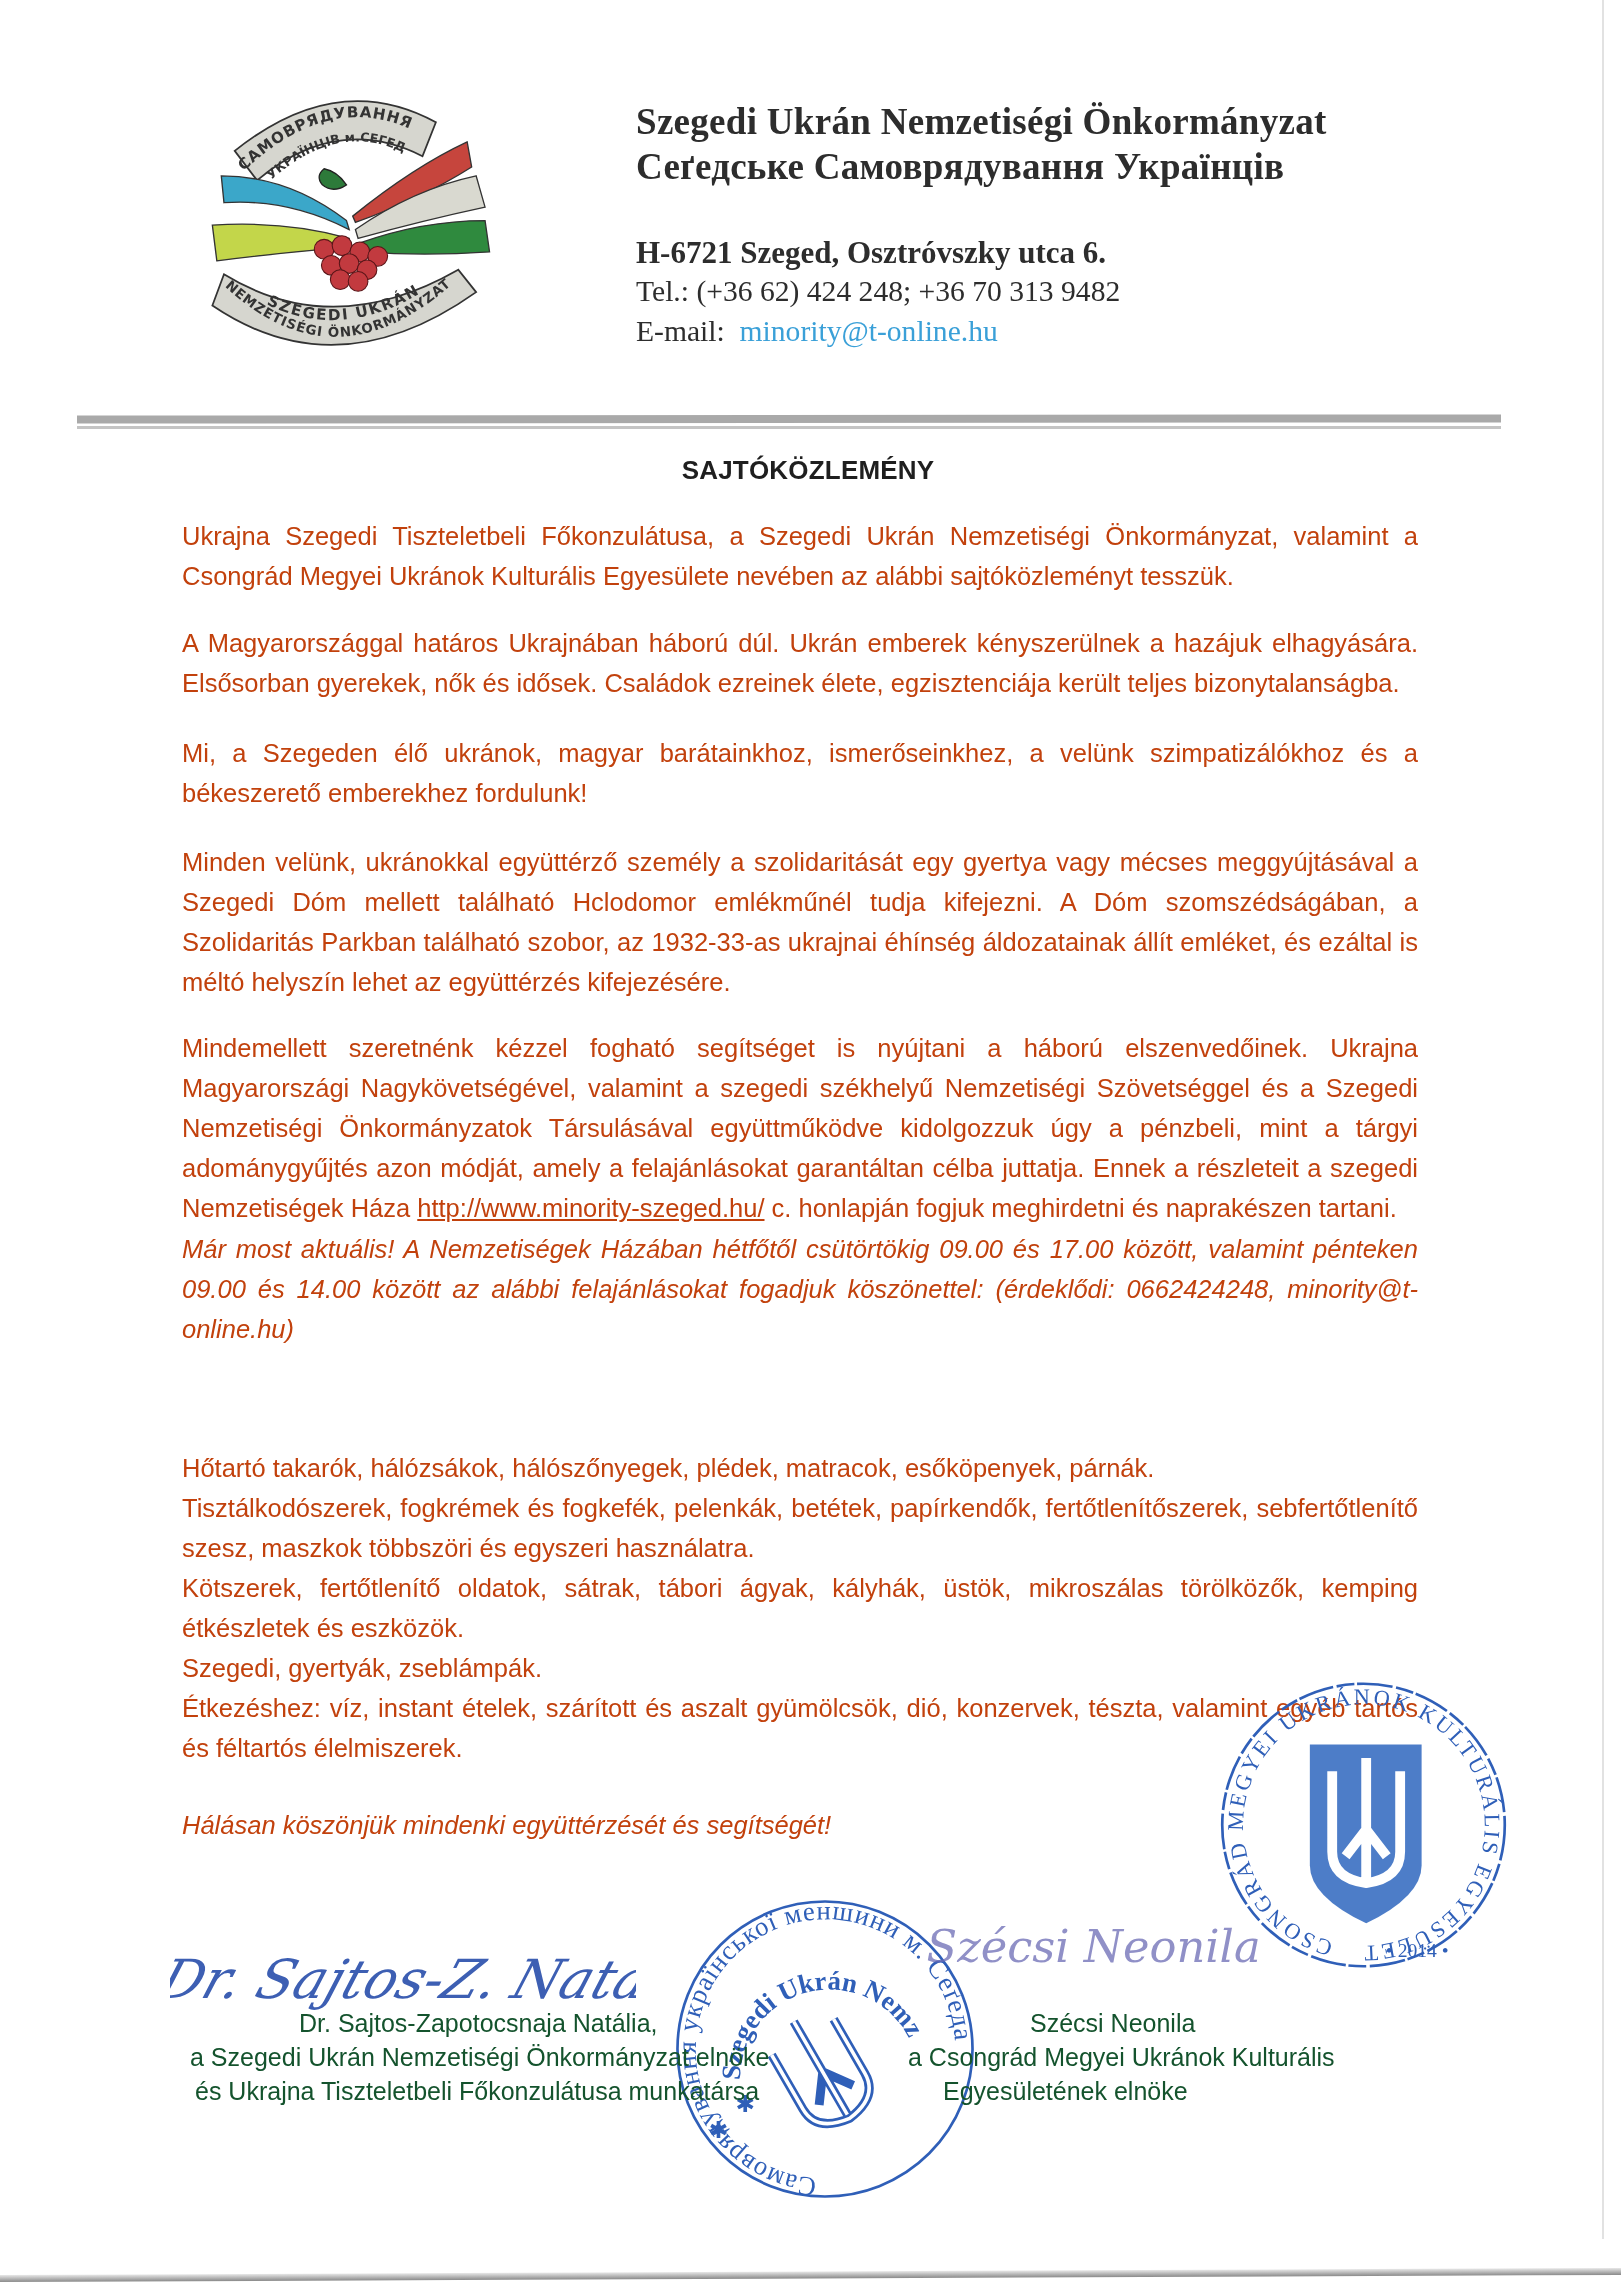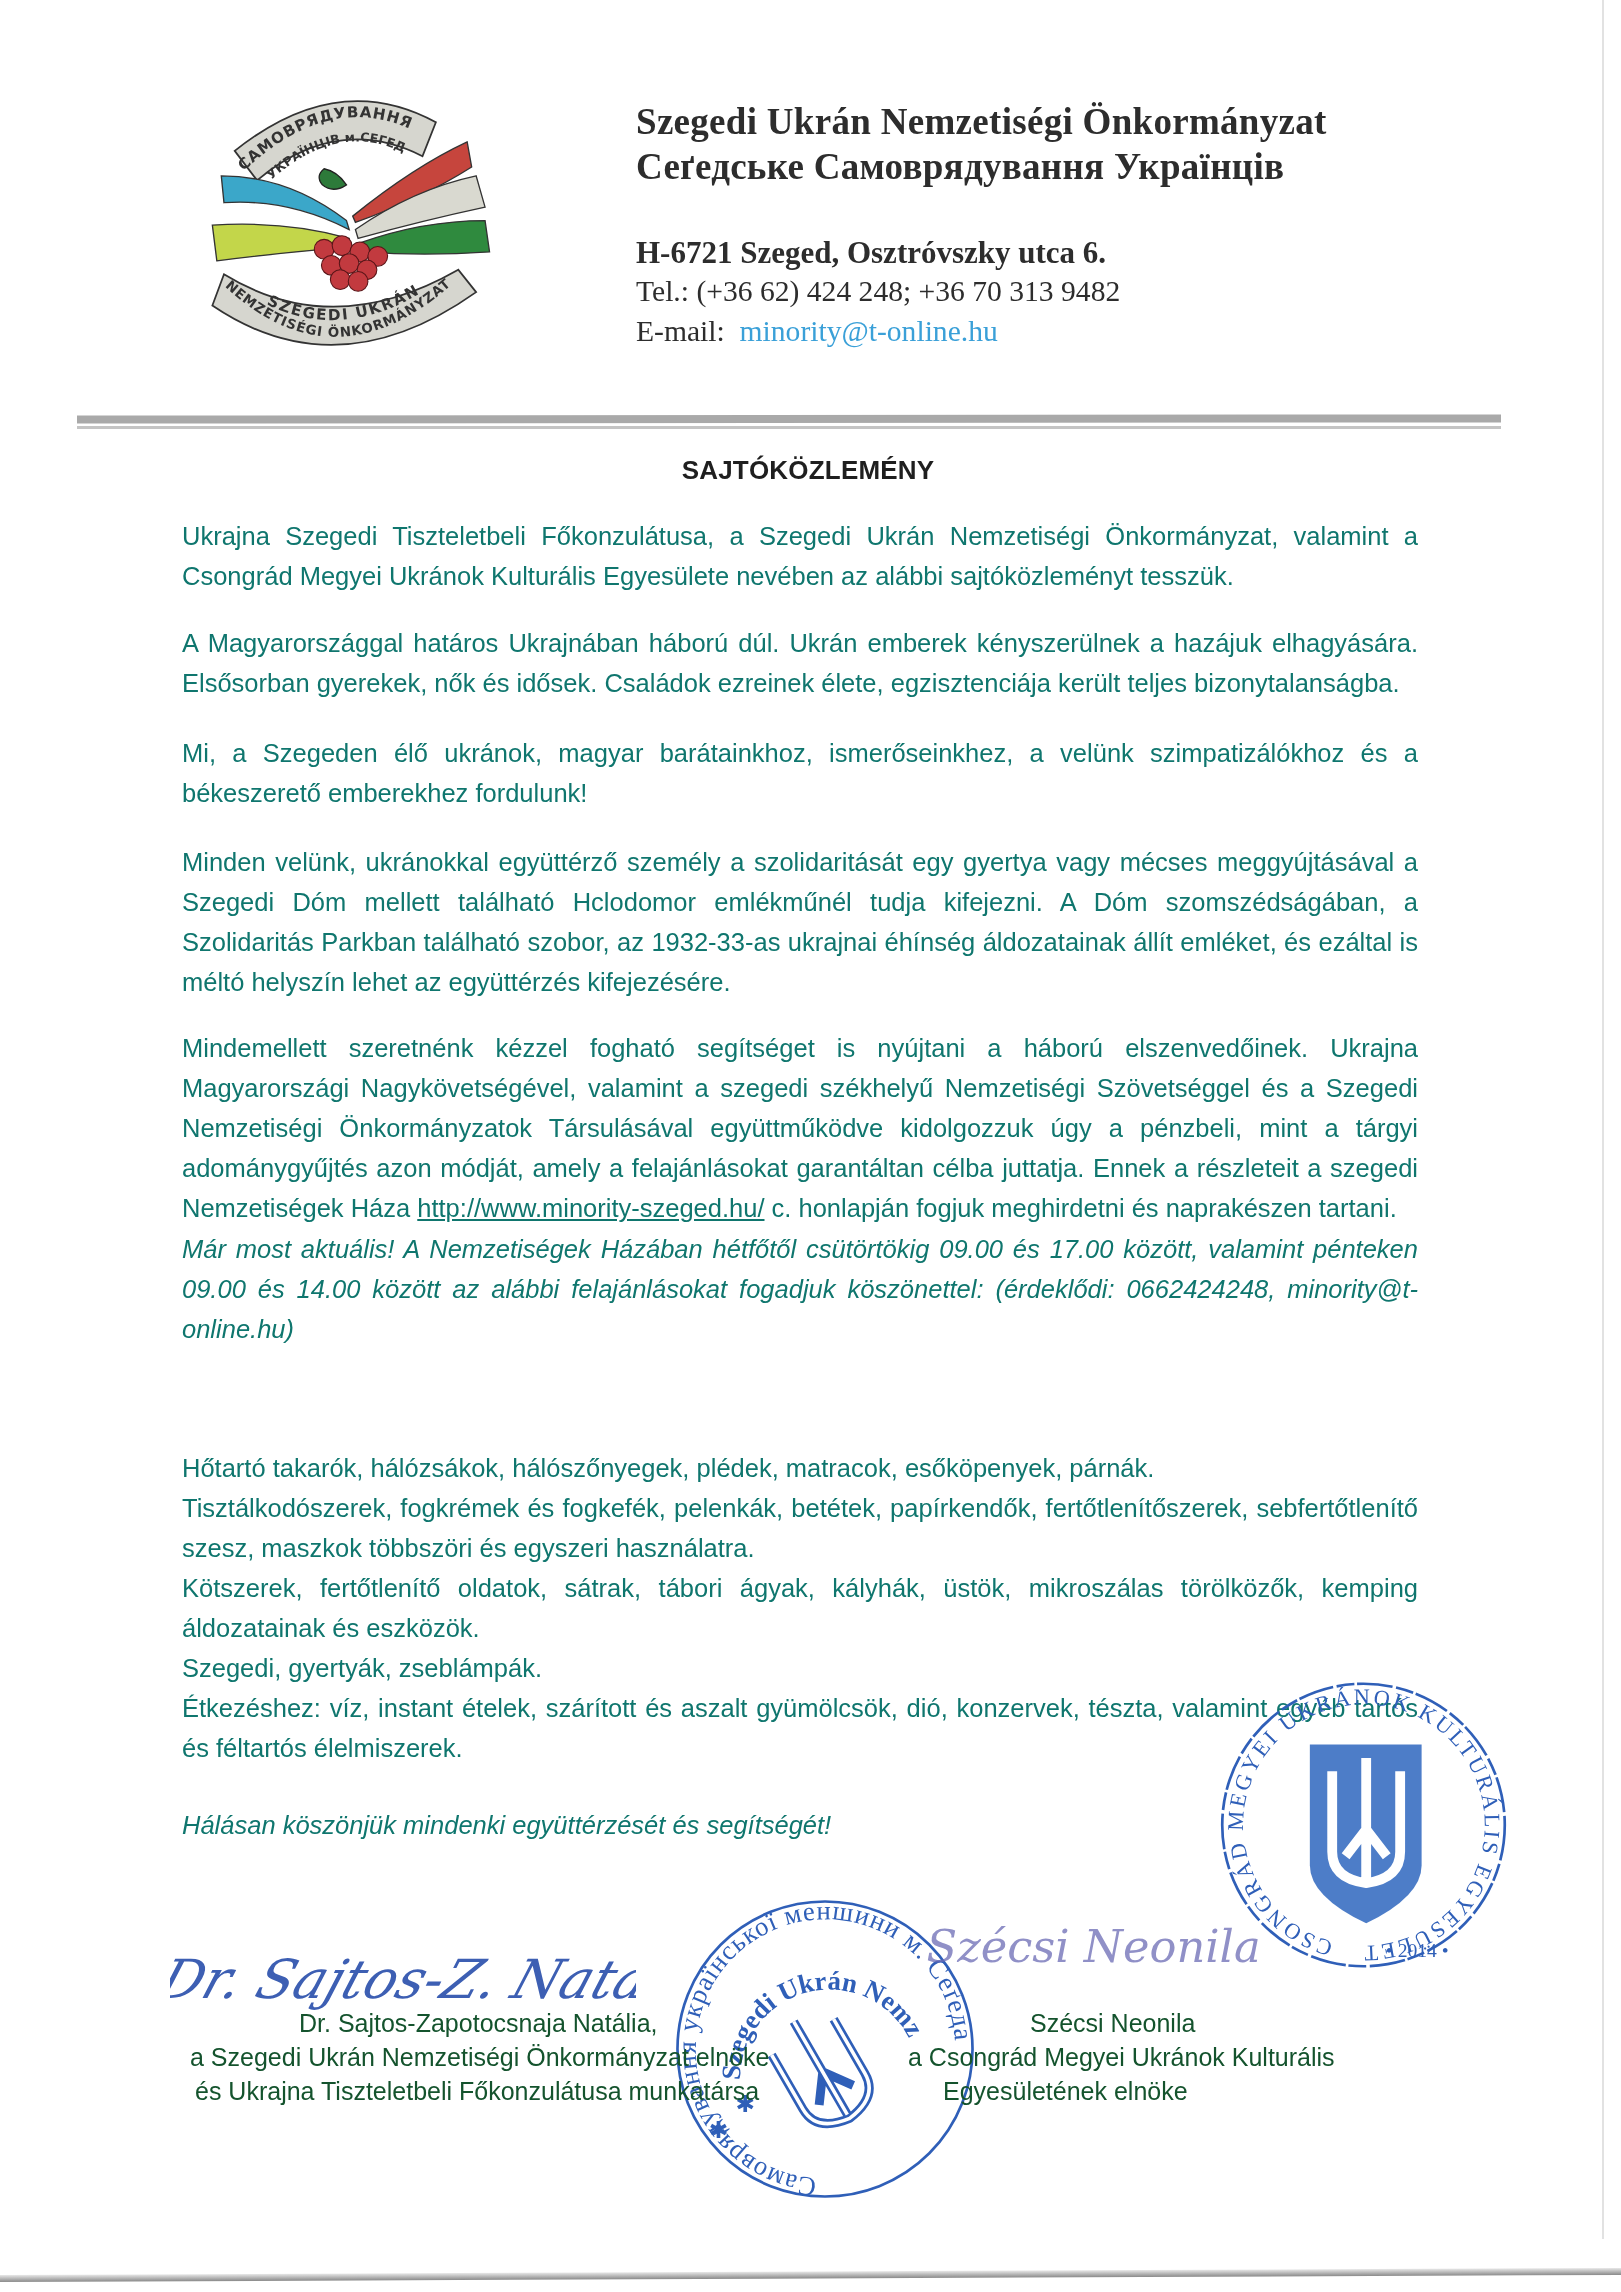--- a/index.html
+++ b/index.html
@@ -20,21 +20,21 @@
   .hdr-mail .link { color:#3aa0d8; }
 
   .rule1 { position:absolute; left:77px; top:415px; width:1424px; height:8px; background:#a9a9a9;
            transform:rotate(-0.05deg); }
   .rule2 { position:absolute; left:77px; top:426px; width:1424px; height:2.7px; background:#c4c4c4; }
 
   .title { position:absolute; left:0; width:1616px; top:455px; text-align:center; font-size:26px; font-weight:bold;
            letter-spacing:0.2px; }
 
   
-  .body { position:absolute; left:182px; width:1236px; font-size:25.5px; line-height:40px; color:#0f766e; }
+  .body { position:absolute; left:182px; width:1236px; font-size:25.5px; line-height:40px; color:#c2410c; }
   .body p { margin:0; text-align:justify; }
   .p1 { top:516px; }
   .p2 { top:623px; }
   .p3 { top:733px; }
   .p4 { top:842px; }
   .p5 { top:1028px; }
   .p6 { top:1229px;font-style:italic; }
   .p7 { top:1448px; }
   .p7 p { text-align:justify; }
   .p8 { top:1805px;font-style:italic; }
@@ -134,21 +134,21 @@
   </div>
 <div class="body p5">
   <p><span>Mindemellett szeretnénk kézzel fogható segítséget is nyújtani a háború elszenvedőinek. Ukrajna Magyarországi Nagykövetségével, valamint a szegedi székhelyű Nemzetiségi Szövetséggel és a Szegedi Nemzetiségi Önkormányzatok Társulásával együttműködve kidolgozzuk úgy a pénzbeli, mint a tárgyi adománygyűjtés azon módját, amely a felajánlásokat garantáltan célba juttatja. Ennek a részleteit a szegedi Nemzetiségek Háza </span><span class="url">http://www.minority-szeged.hu/</span><span> c. honlapján fogjuk meghirdetni és naprakészen tartani.</span></p>
 </div>
 <div class="body p6">
     <p>Már most aktuális! A Nemzetiségek Házában hétfőtől csütörtökig 09.00 és 17.00 között, valamint pénteken 09.00 és 14.00 között az alábbi felajánlásokat fogadjuk köszönettel: (érdeklődi: 0662424248, minority@t-online.hu)</p>
   </div>
 <div class="body p7">
   <p>Hőtartó takarók, hálózsákok, hálószőnyegek, plédek, matracok, esőköpenyek, párnák.</p>
   <p>Tisztálkodószerek, fogkrémek és fogkefék, pelenkák, betétek, papírkendők, fertőtlenítőszerek, sebfertőtlenítő szesz, maszkok többszöri és egyszeri használatra.</p>
-  <p>Kötszerek, fertőtlenítő oldatok, sátrak, tábori ágyak, kályhák, üstök, mikroszálas törölközők, kemping áldozatainak és eszközök.</p>
+  <p>Kötszerek, fertőtlenítő oldatok, sátrak, tábori ágyak, kályhák, üstök, mikroszálas törölközők, kemping étkészletek és eszközök.</p>
   <p>Szegedi, gyertyák, zseblámpák.</p>
   <p>Étkezéshez: víz, instant ételek, szárított és aszalt gyümölcsök, dió, konzervek, tészta, valamint egyéb tartós és féltartós élelmiszerek.</p>
 </div>
 <div class="body p8">
     <p>Hálásan köszönjük mindenki együttérzését és segítségét!</p>
   </div>
 
 <svg class="stamp" style="left:1207px; top:1673px; width:313px; height:304px;" viewBox="0 0 350 340">
   <defs>
     <path id="rstampRing" d="M 175 305 A 135 135 0 1 1 176 305"></path>

